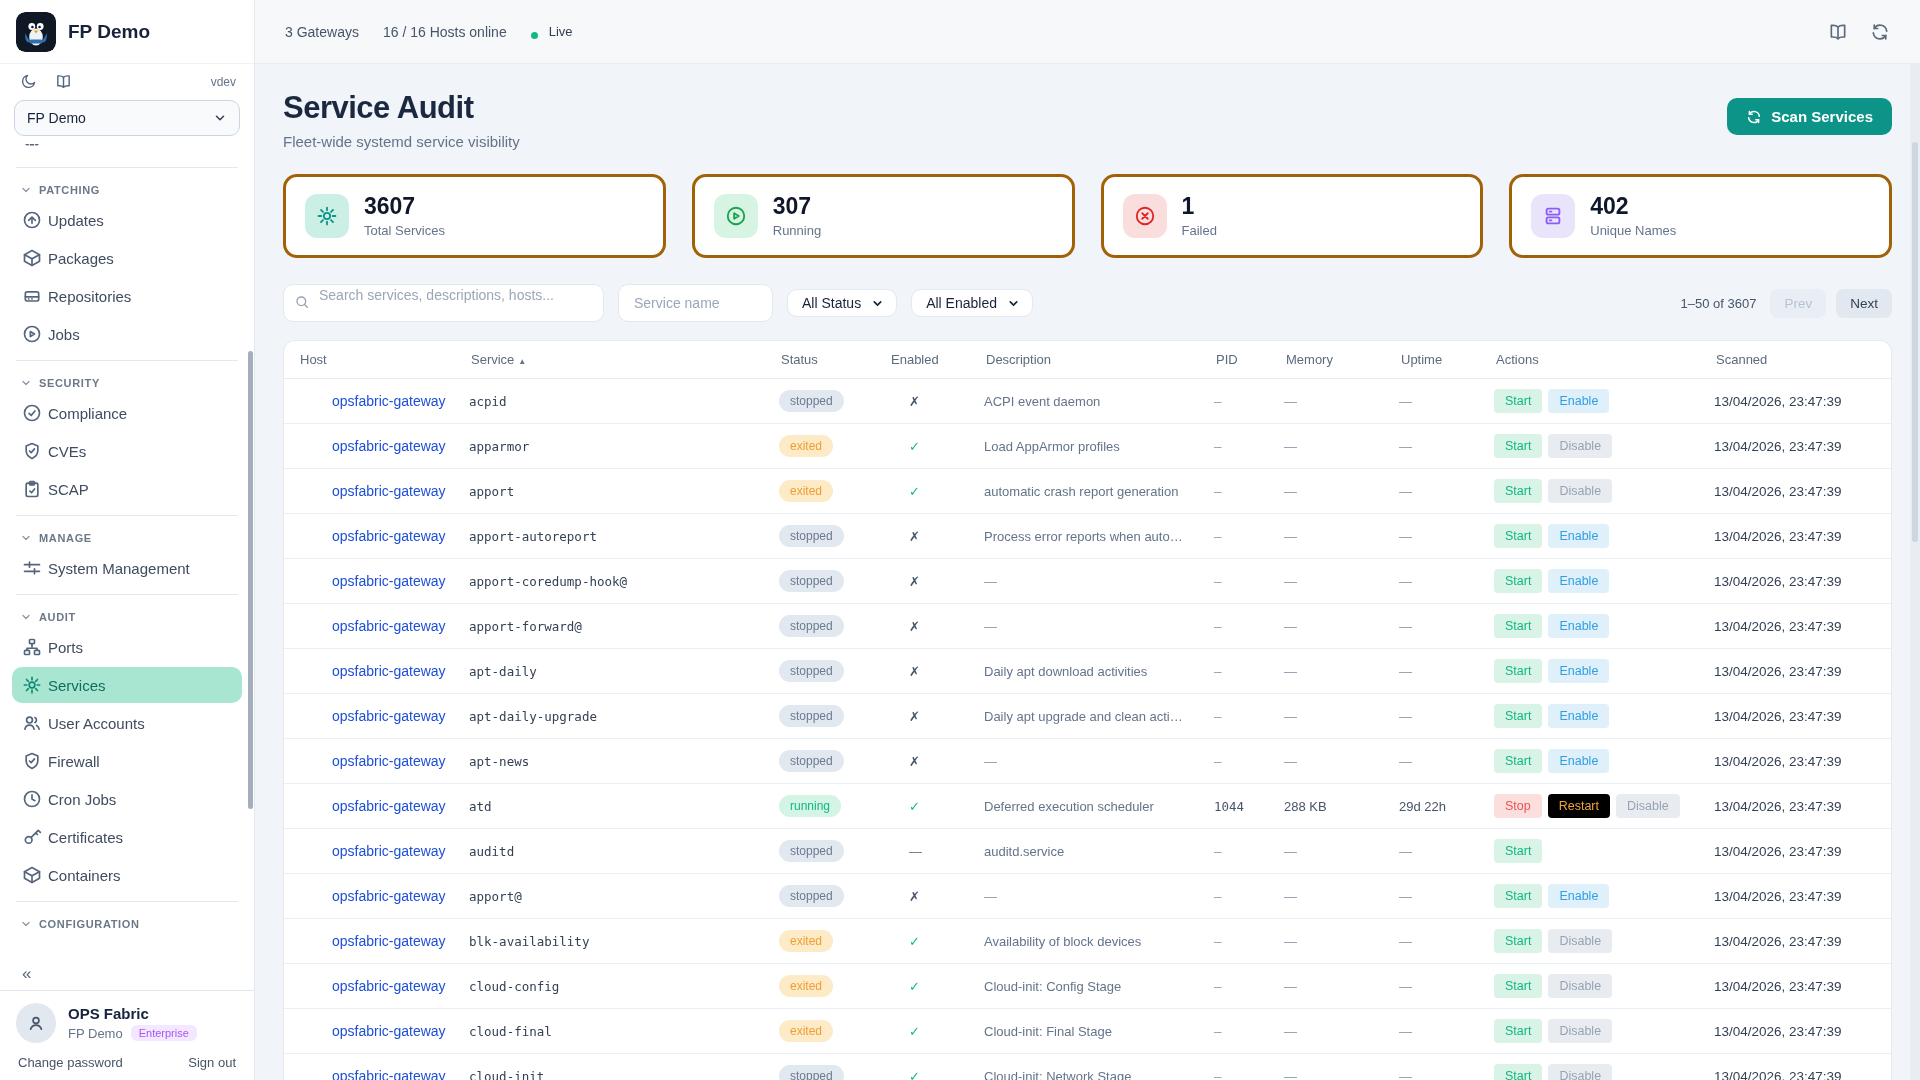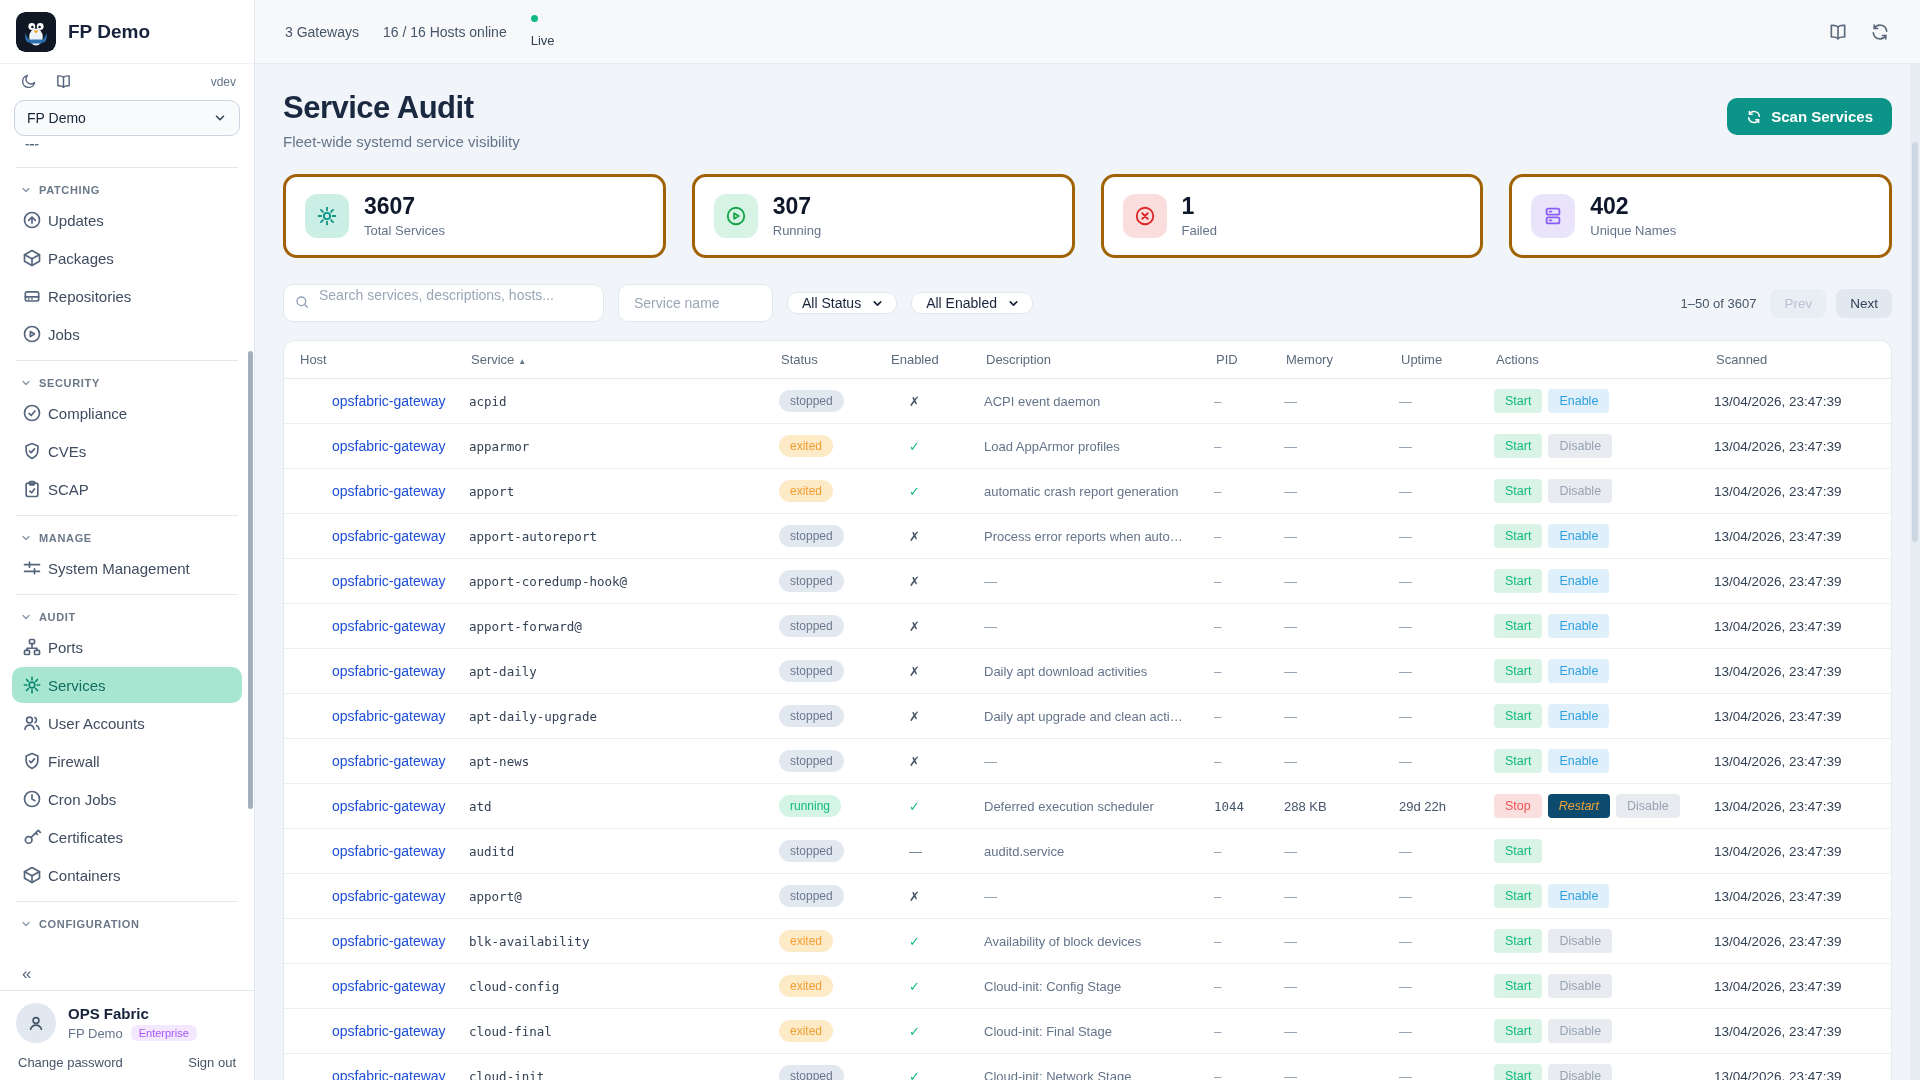--- a/index.html
+++ b/index.html
@@ -62,21 +62,21 @@
   .sb-link { font-size:13px; color:#475569; cursor:pointer; }
   .sb-scroll-thumb { position:absolute; right:1px; top:351px; width:5px; height:458px; border-radius:3px; background:#a4aebc; }
 
   
   .main { position:relative; flex:1 1 auto; height:1080px; overflow:hidden; background:#f1f5f9; }
   .topbar {
     height:64px; display:flex; align-items:center; padding:0 30px; gap:24px;
     background:#f6f8fa; border-bottom:1px solid #e7ecf1;
   }
   .tb-text { font-size:14px; color:#475569; }
-  .tb-live { display:flex; align-items:flex-start; gap:11px; font-size:13px; color:#334155;flex-direction:column; }
+  .tb-live { display:flex; align-items:flex-end; gap:11px; font-size:13px; color:#334155; }
   .live-dot { width:7px; height:7px; border-radius:50%; background:#10b981; }
   .tb-right { margin-left:auto; display:flex; align-items:center; gap:22px; color:#5b6b7e; }
   .tb-icon { width:20px; height:20px; cursor:pointer; }
   .tb-icon svg { width:20px; height:20px; display:block; }
 
   .content { padding:26px 28px 0 28px; }
   .page-head { display:flex; align-items:flex-start; }
   .page-title { font-size:31px; font-weight:800; color:#1b2940; letter-spacing:-.5px; }
   .page-sub { margin-top:7px; font-size:15px; color:#64748b; }
   .btn-scan {
@@ -102,21 +102,21 @@
   .search-wrap { position:relative; width:321px; }
   .search-wrap svg { position:absolute; left:11px; top:10px; width:16px; height:16px; color:#94a3b8; }
   .input {
     height:38px; border:1px solid #e2e8f0; border-radius:10px; background:#ffffff;
     font-size:14px; color:#1e293b; font-family:inherit; outline:none;
   }
   .input::placeholder { color:#9aa7b8; }
   .search-input { width:100%; padding:0 12px 16px 35px; }
   .name-input { width:155px; padding:0 15px; }
   .select-ctl {
-    height:22px; border:1px solid #e2e8f0; border-radius:10px; background:#ffffff;
+    height:28px; border:1px solid #e2e8f0; border-radius:10px; background:#ffffff;
     display:flex; align-items:center; gap:10px; padding:0 12px 0 14px; font-size:14px; color:#17233b;
     cursor:pointer;
   }
   .select-ctl .chev { width:13px; height:13px; color:#17233b; }
   .select-ctl .chev svg { width:13px; height:13px; display:block; }
   .pagination { margin-left:auto; display:flex; align-items:center; gap:10px; }
   .page-range { font-size:13px; color:#475569; margin-right:4px; }
   .pg-btn { border:none; font-family:inherit; font-size:13.5px; font-weight:500; border-radius:8px; padding:7px 14px; cursor:pointer; }
   .pg-prev { background:#e9eef4; color:#b7c3d2; }
   .pg-next { background:#e2e8f0; color:#334155; }
@@ -140,21 +140,21 @@
   .cell-desc { font-size:13px; color:#64748b; white-space:nowrap; overflow:hidden; text-overflow:ellipsis; padding-right:12px; }
   .cell-pid { font-family:"DejaVu Sans Mono",monospace; font-size:12.5px; color:#475569; }
   .cell-dim { font-size:13px; color:#475569; white-space:nowrap; }
   .dash { color:#8d9aab; }
   .cell-actions { display:flex; gap:6px; }
   .act { border:none; font-family:inherit; font-size:12.5px; font-weight:500; border-radius:4px; padding:5px 11px; cursor:pointer; white-space:nowrap; }
   .act-start   { background:#d9f3e7; color:#10b981; }
   .act-enable  { background:#dff0fb; color:#2f9fe0; }
   .act-disable { background:#e8ecf1; color:#97a3b3; }
   .act-stop    { background:#fbdfdf; color:#ee5253; }
-  .act-restart { background:#0c4a6e; color:#f0a437;font-style:italic; }
+  .act-restart { background:#000000; color:#f0a437; }
   .cell-scanned { font-size:13.5px; color:#334155; white-space:nowrap; }
 
   .main-scrolltrack { position:absolute; right:0; top:64px; bottom:0; width:10px; background:#e7edf3; }
   .main-scrollthumb { position:absolute; right:2px; top:78px; width:6px; height:400px; border-radius:3px; background:#cdd7e1; }
 </style>
 </head>
 <body>
 
 <div class="app">
 

